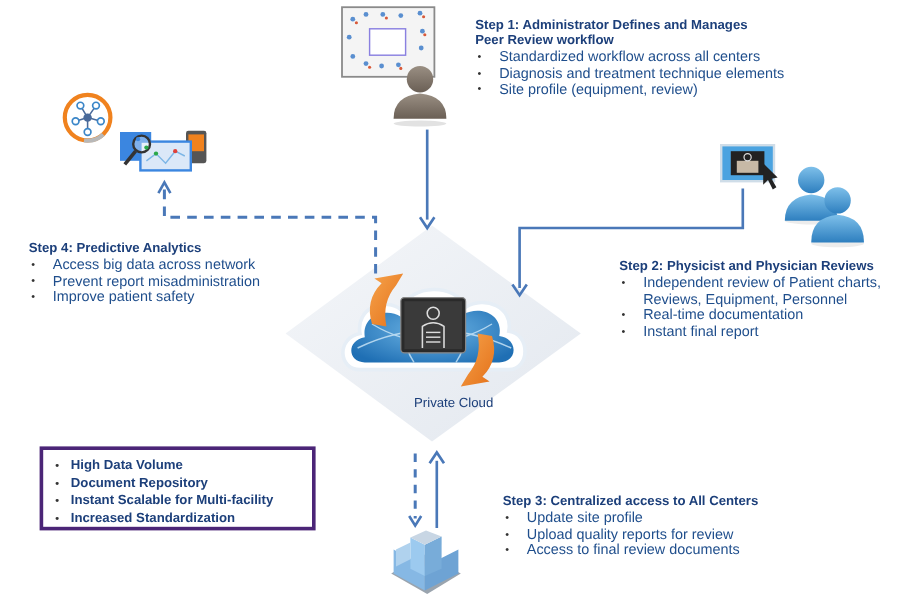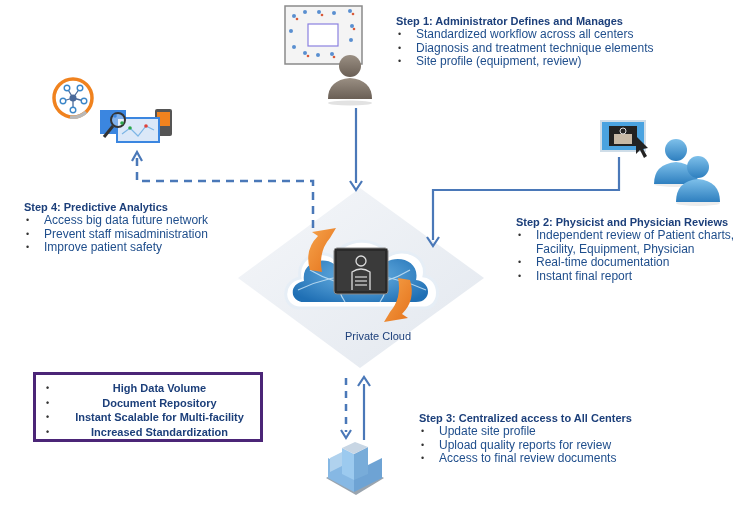--- a/index.html
+++ b/index.html
@@ -5,21 +5,21 @@
   html, body { margin:0; padding:0; background:#ffffff; }
   body { width:750px; height:508px; position:relative; overflow:hidden;
          font-family:"Liberation Sans", sans-serif; color:#1f3b73; }
   .abs { position:absolute; }
   .step-title { font-weight:bold; font-size:11px; color:#1c3f7a; line-height:13px; }
   .bullets { list-style:none; margin:0; padding:0; font-size:12px; color:#1f4e8c; line-height:13.5px; }
   .bullets li { position:relative; padding-left:20px; }
   .bullets li::before { content:"•"; position:absolute; left:2px; top:0; font-size:9px; color:#333; }
   .feature-box { border:3px solid #4b2577; background:#fff; }
   .feature-box ul { list-style:none; margin:0; padding:6px 0 0 10px; font-size:11px; font-weight:bold; color:#1c3f7a; line-height:14.5px; }
-  .feature-box li { position:relative; padding-left:13px;text-align:center; }
+  .feature-box li { position:relative; padding-left:13px; }
   .feature-box li::before { content:"•"; position:absolute; left:0; font-size:9px; color:#333; }
   .cloud-label { font-size:11px; font-weight:normal; color:#1c3f7a; }
   svg { position:absolute; left:0; top:0; }
 </style>
 </head>
 <body>
 
 <svg width="750" height="508" viewBox="0 0 750 508">
   <defs>
     <linearGradient id="diamondGrad" x1="0" y1="0" x2="1" y2="1">
@@ -183,41 +183,42 @@
     <polygon points="354,472 382,458 382,478 354,492" fill="#6ea3d4"></polygon>
     <polygon points="342,448 354,454 354,480 342,474" fill="#9ccaef"></polygon>
     <polygon points="354,454 368,447 368,474 354,480" fill="#78acd9"></polygon>
     <polygon points="342,448 355,442 368,447 354,454" fill="#c8d6e4"></polygon>
     <polygon points="330,458 342,452 342,466 330,472" fill="#b0d2ee"></polygon>
   </g>
 </svg>
 
 <div class="abs" style="left:396px; top:15px;">
   <div class="step-title">Step 1: Administrator Defines and Manages</div>
+  <div class="step-title">Peer Review workflow</div>
   <ul class="bullets">
     <li>Standardized workflow across all centers</li>
     <li>Diagnosis and treatment technique elements</li>
     <li>Site profile (equipment, review)</li>
   </ul>
 </div>
 
 <div class="abs" style="left:24px; top:201px;">
   <div class="step-title">Step 4: Predictive Analytics</div>
   <ul class="bullets">
-    <li>Access big data future network</li>
-    <li>Prevent staff misadministration</li>
+    <li>Access big data across network</li>
+    <li>Prevent report misadministration</li>
     <li>Improve patient safety</li>
   </ul>
 </div>
 
 <div class="abs" style="left:516px; top:216px;">
   <div class="step-title">Step 2: Physicist and Physician Reviews</div>
   <ul class="bullets">
     <li>Independent review of Patient charts,</li>
-    <li style="list-style:none;" class="cont">Facility, Equipment, Physician</li>
+    <li style="list-style:none;" class="cont">Reviews, Equipment, Personnel</li>
     <li>Real-time documentation</li>
     <li>Instant final report</li>
   </ul>
 </div>
 <style>.cont::before{content:"" !important;}</style>
 
 <div class="abs cloud-label" style="left:345px; top:330px;">Private Cloud</div>
 
 <div class="abs feature-box" style="left:33px; top:372px; width:224px; height:64px;">
   <ul>

